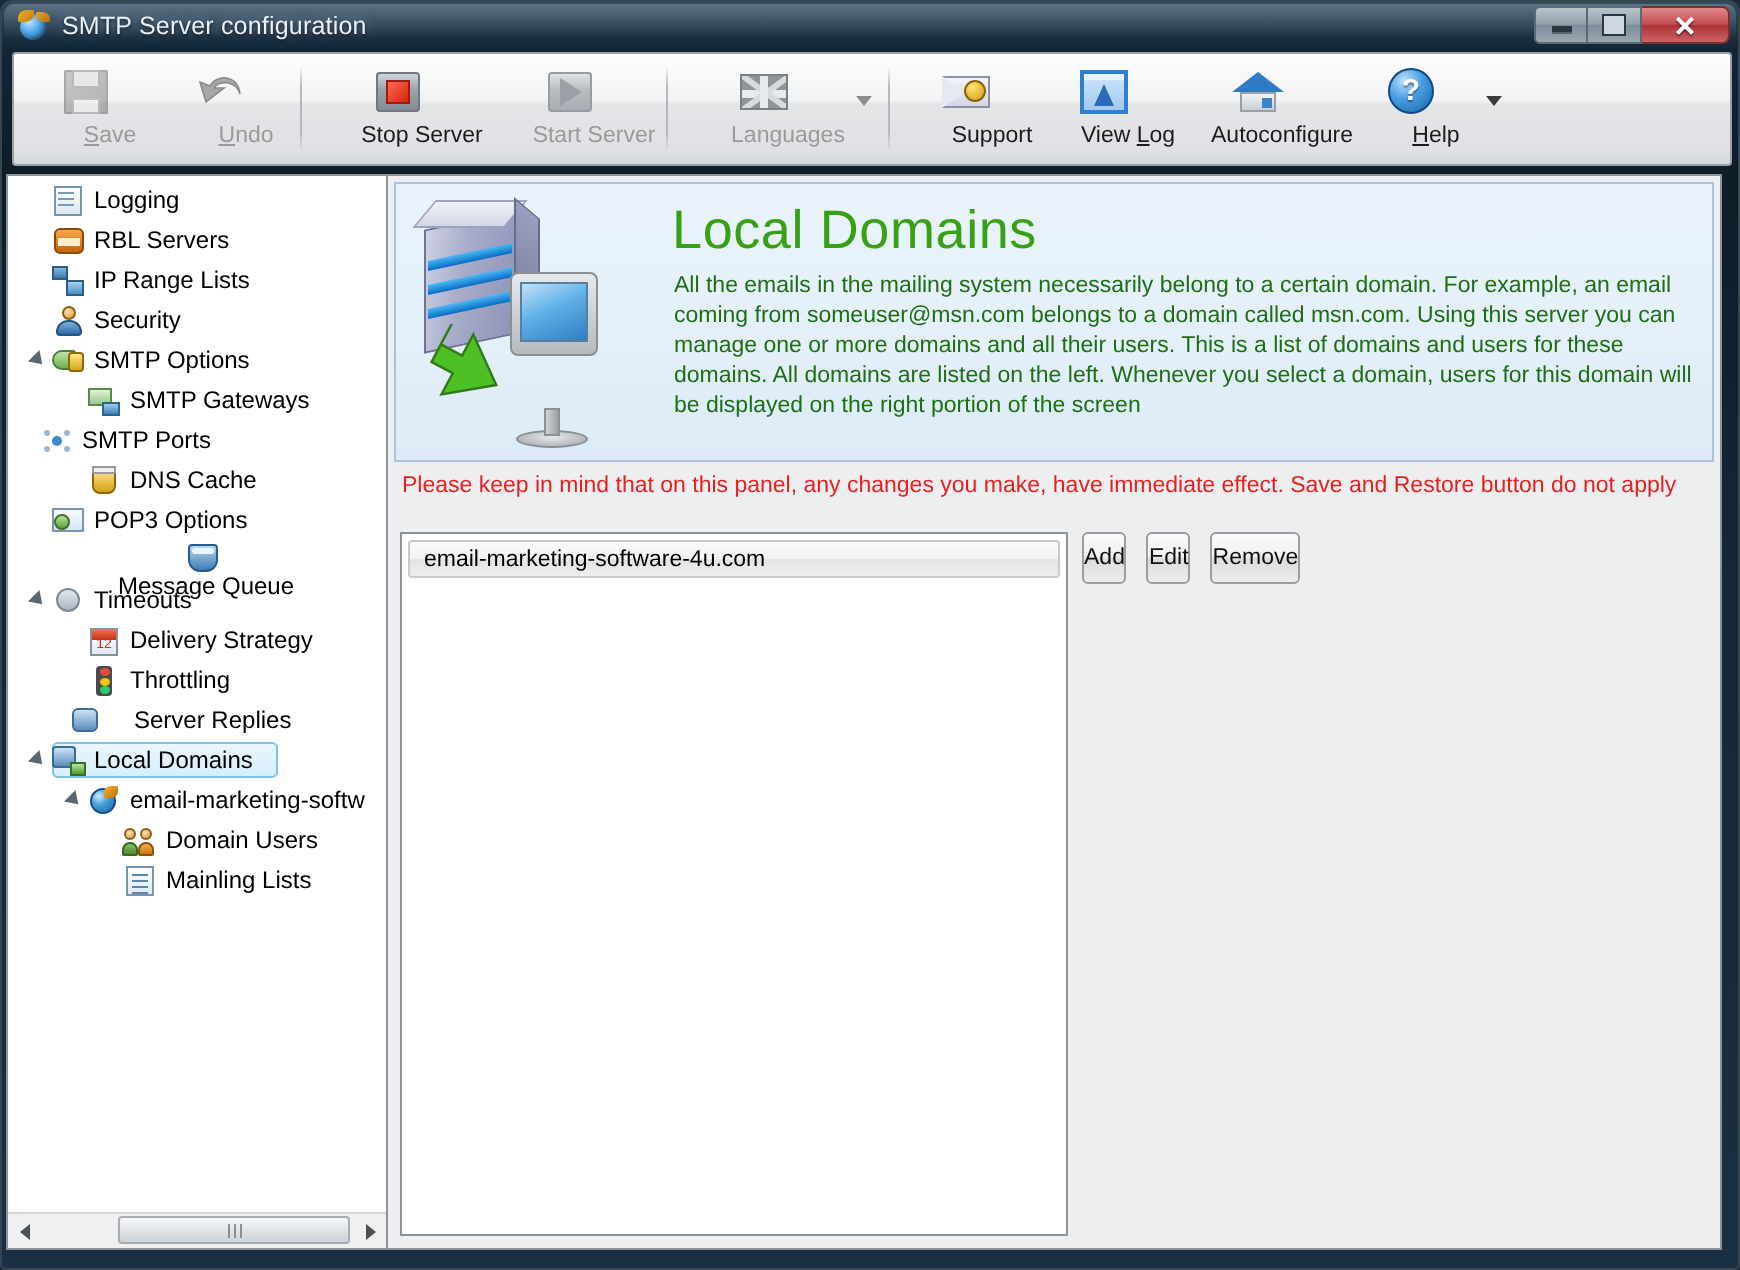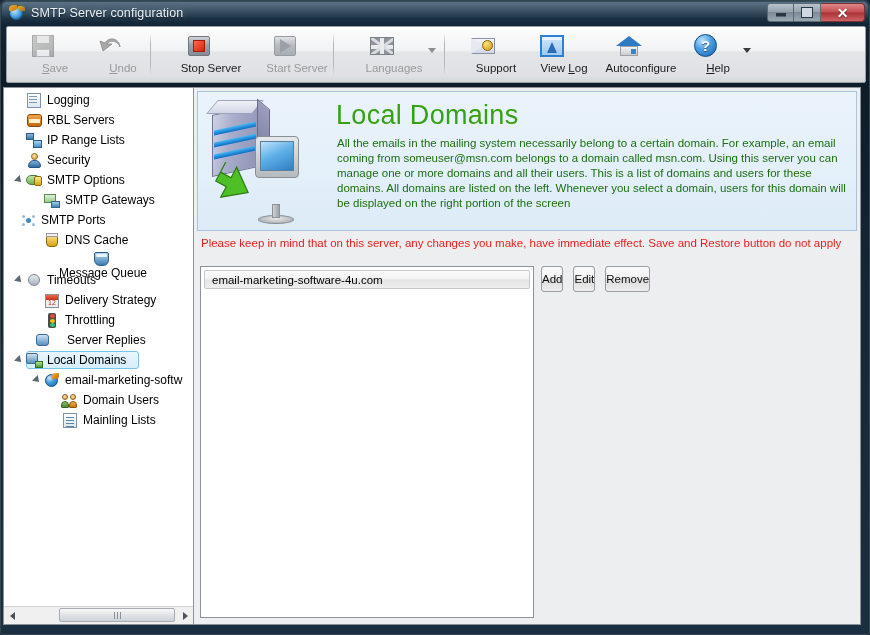--- a/index.html
+++ b/index.html
@@ -1216,20 +1216,27 @@
           </div>
           <div class="tlabel">SMTP Ports</div>
         </div>
         <div class="tree-row" style="padding-left: 26px;">
           <div class="tw"></div>
           <div class="tnode-icon">
             <div class="i-jar"></div>
           </div>
           <div class="tlabel">DNS Cache</div>
         </div>
+        <div class="tree-row" style="padding-left: 8px;">
+          <div class="tw"></div>
+          <div class="tnode-icon">
+            <div class="i-pop3"></div>
+          </div>
+          <div class="tlabel">POP3 Options</div>
+        </div>
         <div class="tree-row" style="padding-left: 8px; flex-direction: column;">
           <div class="tw"></div>
           <div class="tnode-icon">
             <div class="i-queue"></div>
           </div>
           <div class="tlabel">Message Queue</div>
         </div>
         <div class="tree-row" style="padding-left: 8px;">
           <div class="tw">
             <div class="arrow open" style="transform: rotate(-45deg);"></div>
@@ -1337,21 +1344,21 @@
         <div class="mon-stand"></div>
         <div class="mon-neck"></div>
         <div class="mon-frame">
             <div class="mon-screen"></div>
           </div>
       </div>
       <div class="banner-title">Local Domains</div>
       <div class="banner-text">All the emails in the mailing system necessarily belong to a certain domain. For example, an email coming from someuser@msn.com belongs to a domain called msn.com. Using this server you can manage one or more domains and all their users. This is a list of domains and users for these domains. All domains are listed on the left. Whenever you select a domain, users for this domain will be displayed on the right portion of the screen</div>
     </div>
 
-    <div class="notice">Please keep in mind that on this server, any changes you make, have immediate effect. Save and Restore button do not apply</div>
+    <div class="notice">Please keep in mind that on this panel, any changes you make, have immediate effect. Save and Restore button do not apply</div>
 
     <div class="listbox">
       <div class="lb-item">email-marketing-software-4u.com</div>
     </div>
 
     <div class="btncol">
       <div class="btn">Add</div>
       <div class="btn">Edit</div>
       <div class="btn">Remove</div>
     </div>

